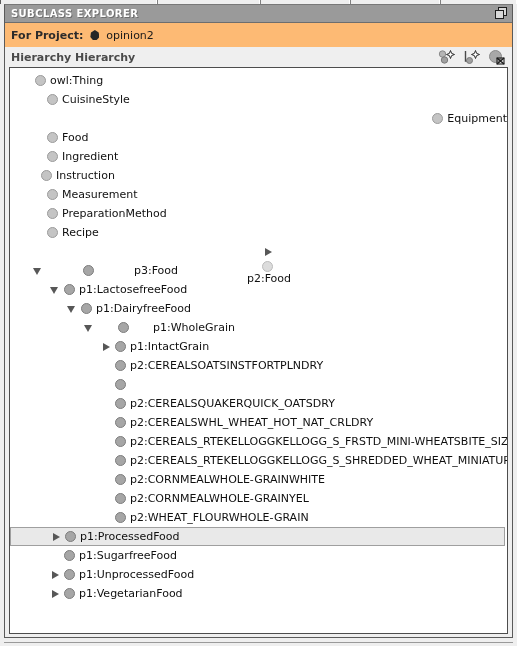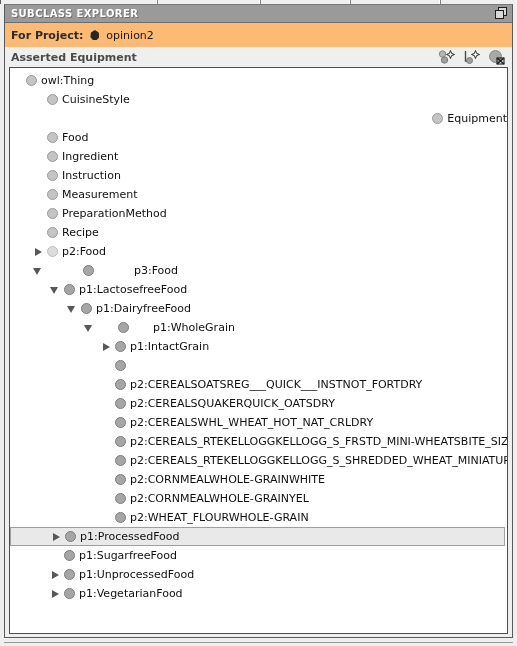--- a/index.html
+++ b/index.html
@@ -269,21 +269,21 @@
       </span>
     </div>
 
     <div class="project-row">
       <span class="lbl">For Project:</span>
       <span class="hex-icon"></span>
       <span class="pname">opinion2</span>
     </div>
 
     <div class="hier-header">
-      <span class="hdr-label">Asserted Equipment</span>
+      <span class="hdr-label">Hierarchy Hierarchy</span>
       <span class="hdr-spacer"></span>
       <span class="hier-tools">
 
         <span class="tool-btn">
           <svg width="17" height="16" viewBox="0 0 17 16">
             <circle cx="4.5" cy="5" r="3.2" fill="#b5b5b5" stroke="#8a8a8a" stroke-width="1"></circle>
             <circle cx="6.5" cy="11" r="3.2" fill="#a0a0a0" stroke="#7a7a7a" stroke-width="1"></circle>
             <path d="M12.5 1.5 L13.6 4.4 L16.5 5.5 L13.6 6.6 L12.5 9.5 L11.4 6.6 L8.5 5.5 L11.4 4.4 Z" fill="#ffffff" stroke="#2b2b2b" stroke-width="1" stroke-linejoin="round"></path>
           </svg>
         </span>
@@ -302,21 +302,21 @@
             <path d="M9 9 L16 15 M16 9 L9 15" stroke="#1d1d1d" stroke-width="1.6" fill="none"></path>
             <rect x="9" y="9" width="7" height="6" fill="none" stroke="#1d1d1d" stroke-width="1.1"></rect>
           </svg>
         </span>
 
       </span>
     </div>
 
     <div class="tree-panel">
       <div class="tree-inner" id="tree-inner">
-          <div class="tree-row" style="padding-left: 0;">
+          <div class="tree-row" style="padding-left: 9px;">
             <span class="twisty"></span>
             <span class="node-circle normal"></span>
             <span class="node-label">owl:Thing</span>
           </div>
           <div class="tree-row" style="padding-left: 21px;">
             <span class="twisty"></span>
             <span class="node-circle normal"></span>
             <span class="node-label">CuisineStyle</span>
           </div>
           <div class="tree-row" style="padding-left: 17px; justify-content: flex-end;">
@@ -327,41 +327,41 @@
           <div class="tree-row" style="padding-left: 21px;">
             <span class="twisty"></span>
             <span class="node-circle normal"></span>
             <span class="node-label">Food</span>
           </div>
           <div class="tree-row" style="padding-left: 21px;">
             <span class="twisty"></span>
             <span class="node-circle normal"></span>
             <span class="node-label">Ingredient</span>
           </div>
-          <div class="tree-row" style="padding-left: 21px;">
+          <div class="tree-row" style="padding-left: 15px;">
             <span class="twisty"></span>
             <span class="node-circle normal"></span>
             <span class="node-label">Instruction</span>
           </div>
           <div class="tree-row" style="padding-left: 21px;">
             <span class="twisty"></span>
             <span class="node-circle normal"></span>
             <span class="node-label">Measurement</span>
           </div>
           <div class="tree-row" style="padding-left: 21px;">
             <span class="twisty"></span>
             <span class="node-circle normal"></span>
             <span class="node-label">PreparationMethod</span>
           </div>
           <div class="tree-row" style="padding-left: 21px;">
             <span class="twisty"></span>
             <span class="node-circle normal"></span>
             <span class="node-label">Recipe</span>
           </div>
-          <div class="tree-row" style="padding-left: 21px;">
+          <div class="tree-row" style="padding-left: 21px; flex-direction: column;">
             <span class="twisty collapsed"></span>
             <span class="node-circle pale"></span>
             <span class="node-label">p2:Food</span>
           </div>
           <div class="tree-row" style="padding-left: 21px; gap: 36px;">
             <span class="twisty expanded"></span>
             <span class="node-circle dark"></span>
             <span class="node-label">p3:Food</span>
           </div>
           <div class="tree-row" style="padding-left: 38px;">
@@ -380,25 +380,25 @@
             <span class="node-label">p1:WholeGrain</span>
           </div>
           <div class="tree-row" style="padding-left: 89px;">
             <span class="twisty collapsed"></span>
             <span class="node-circle dark"></span>
             <span class="node-label">p1:IntactGrain</span>
           </div>
           <div class="tree-row" style="padding-left: 89px;">
             <span class="twisty"></span>
             <span class="node-circle dark"></span>
-          </div>
-          <div class="tree-row" style="padding-left: 89px;">
-            <span class="twisty"></span>
-            <span class="node-circle dark"></span>
-            <span class="node-label">p2:CEREALSOATSREG___QUICK___INSTNOT_FORTDRY</span>
+            <span class="node-label">p2:CEREALSOATSINSTFORTPLNDRY</span>
+          </div>
+          <div class="tree-row" style="padding-left: 89px;">
+            <span class="twisty"></span>
+            <span class="node-circle dark"></span>
           </div>
           <div class="tree-row" style="padding-left: 89px;">
             <span class="twisty"></span>
             <span class="node-circle dark"></span>
             <span class="node-label">p2:CEREALSQUAKERQUICK_OATSDRY</span>
           </div>
           <div class="tree-row" style="padding-left: 89px;">
             <span class="twisty"></span>
             <span class="node-circle dark"></span>
             <span class="node-label">p2:CEREALSWHL_WHEAT_HOT_NAT_CRLDRY</span>

